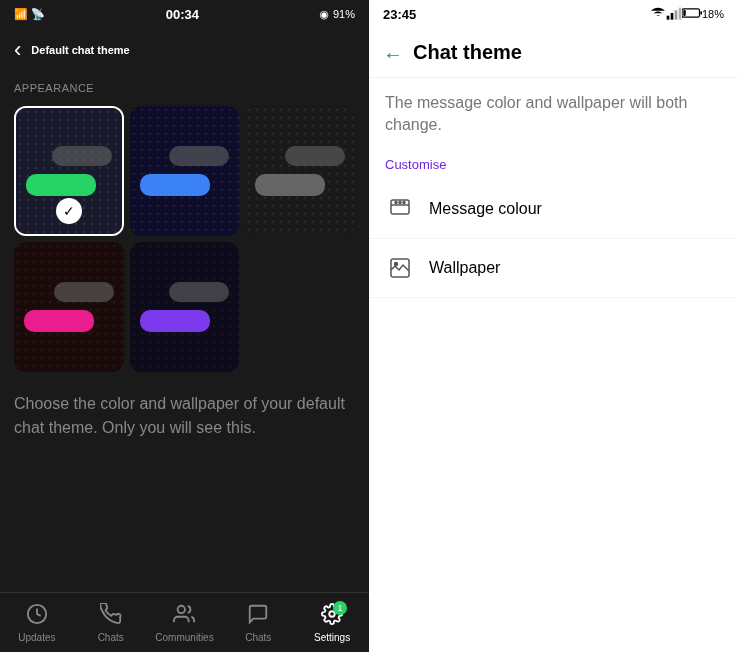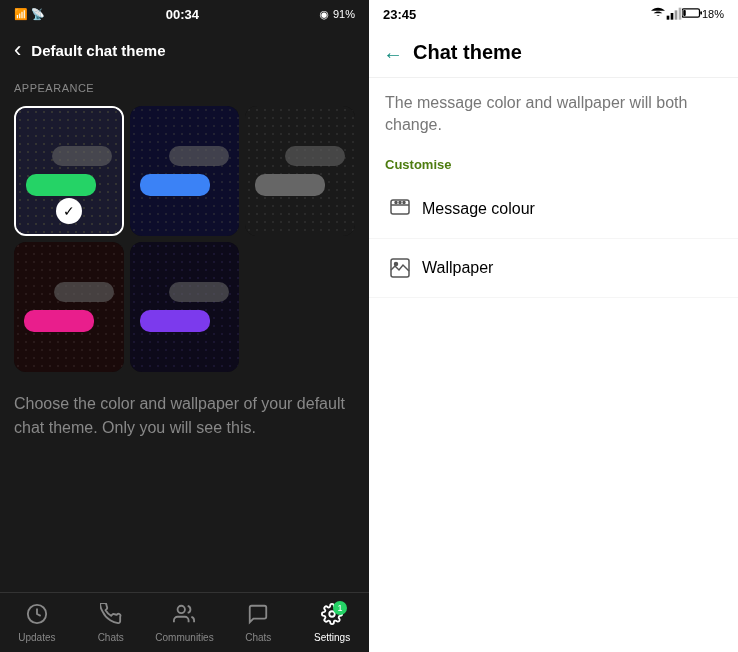--- a/index.html
+++ b/index.html
@@ -53,21 +53,21 @@
 
     .back-btn {
       font-size: 22px;
       color: #fff;
       cursor: pointer;
       margin-right: 10px;
       line-height: 1;
     }
 
     .left-header-title {
-      font-size: 15px;
+      font-size: 11px;
       font-weight: 600;
       color: #fff;
     }
 
     .appearance-label {
       font-size: 11px;
       color: #888;
       padding: 10px 14px 6px;
       letter-spacing: 0.5px;
     }
@@ -290,31 +290,30 @@
     .right-description {
       padding: 14px 16px;
       font-size: 16px;
       color: #777;
       line-height: 1.4;
     }
 
     .customise-label {
       padding: 6px 16px 8px;
       font-size: 13px;
-      color: #4d7c0f;
-      font-weight: bold;
+      color: #6d28d9;
     }
 
     .menu-item {
       display: flex;
       align-items: center;
       padding: 14px 16px;
       cursor: pointer;
       border-bottom: 1px solid #f5f5f5;
-      gap: 7px;
+      gap: 14px;
     }
 
     .menu-item-icon {
       width: 30px;
       height: 30px;
       display: flex;
       align-items: center;
       justify-content: center;
       font-size: 18px;
       color: #555;

